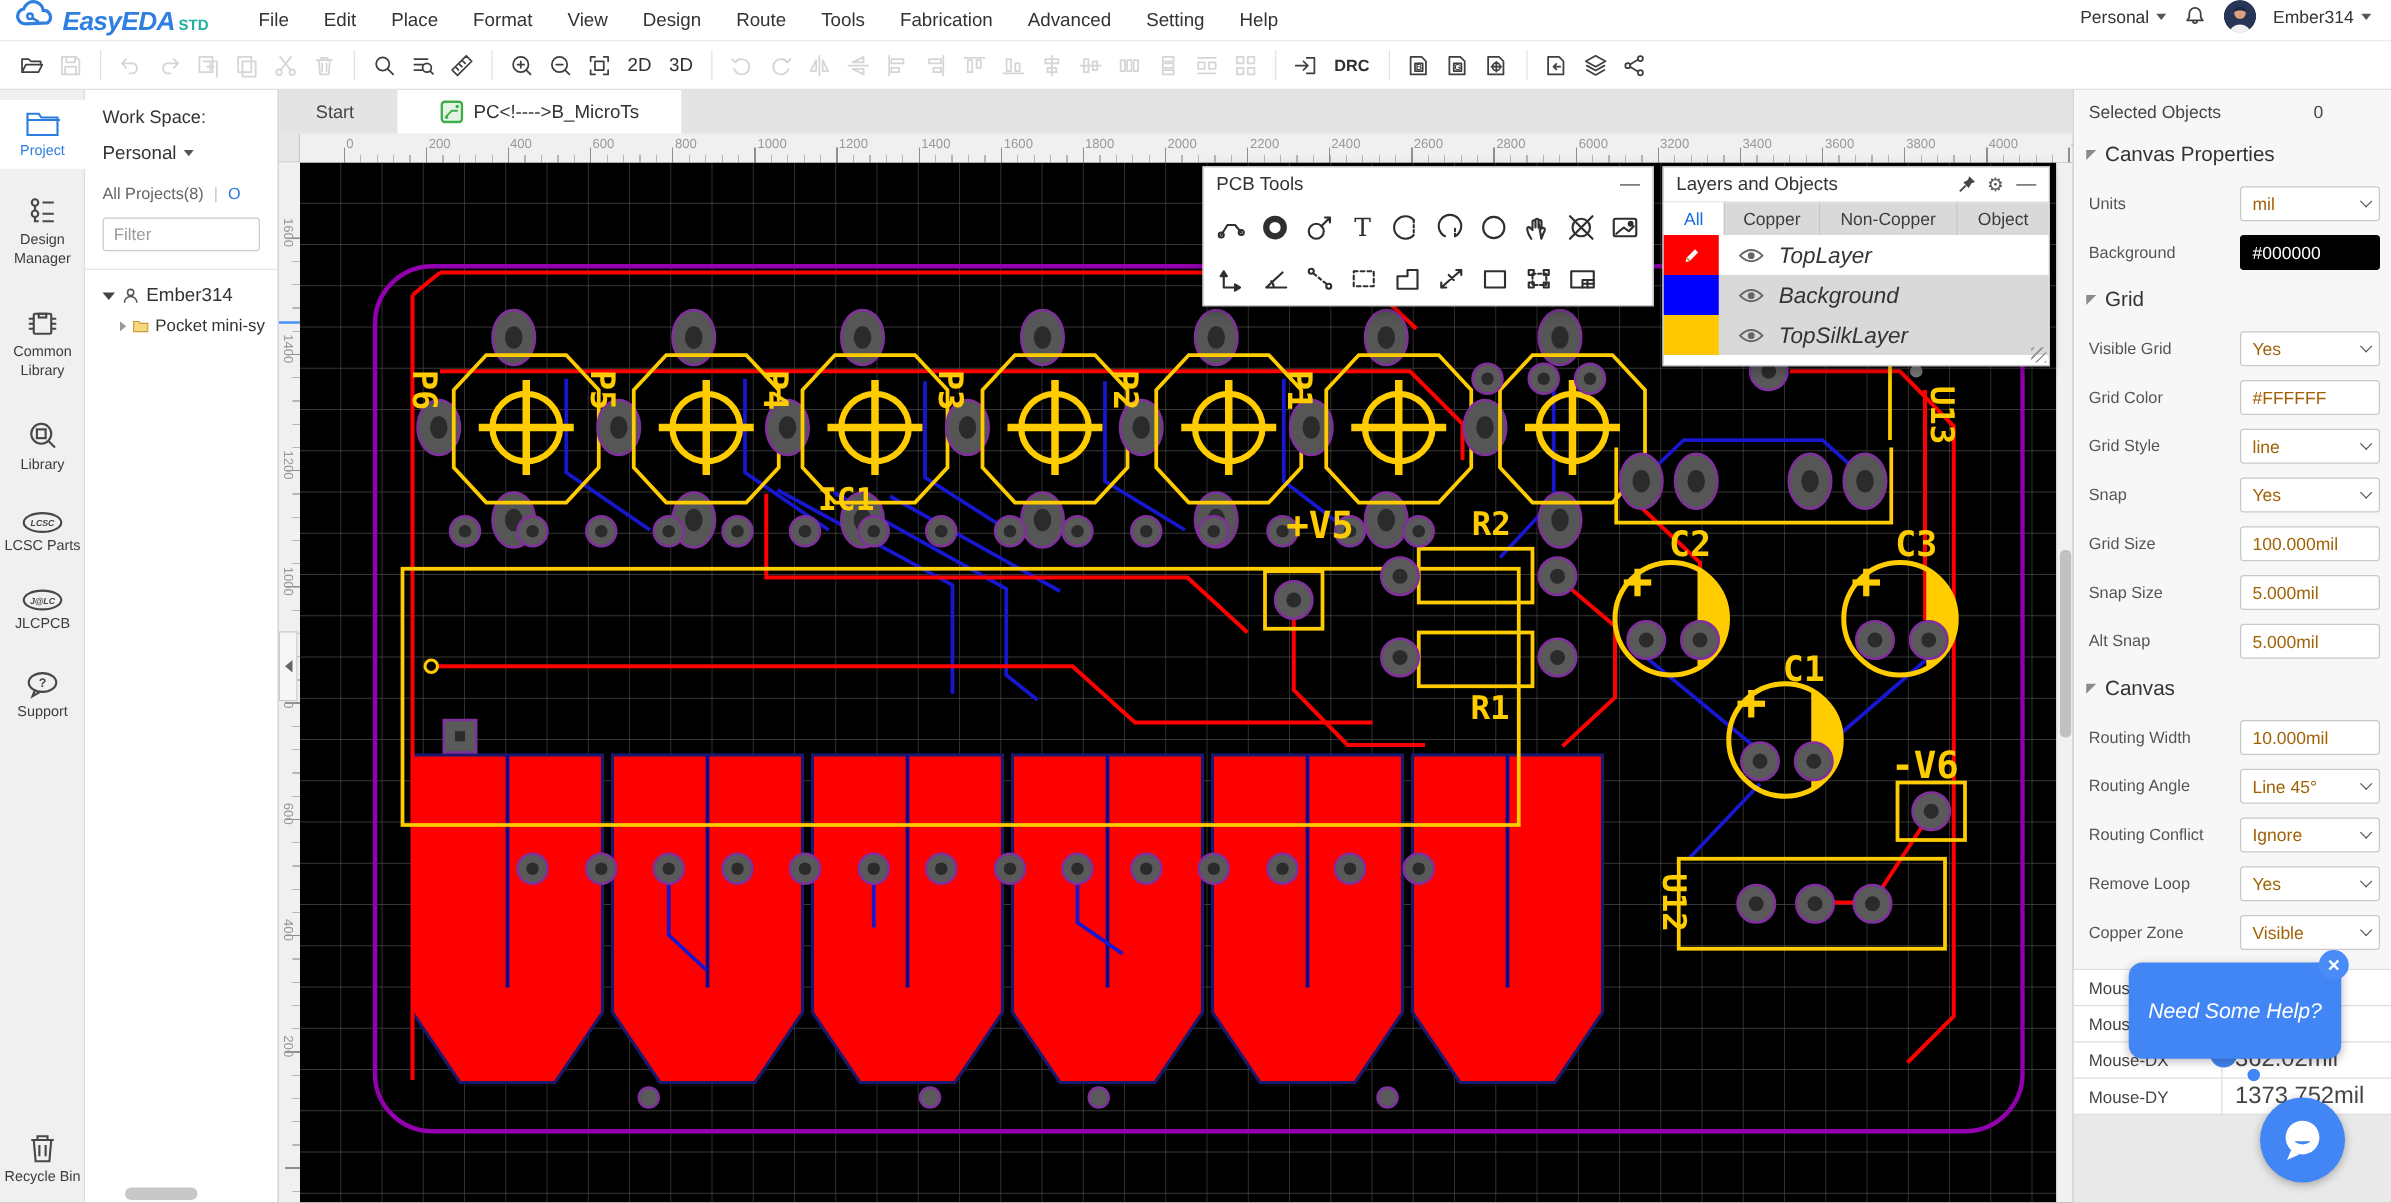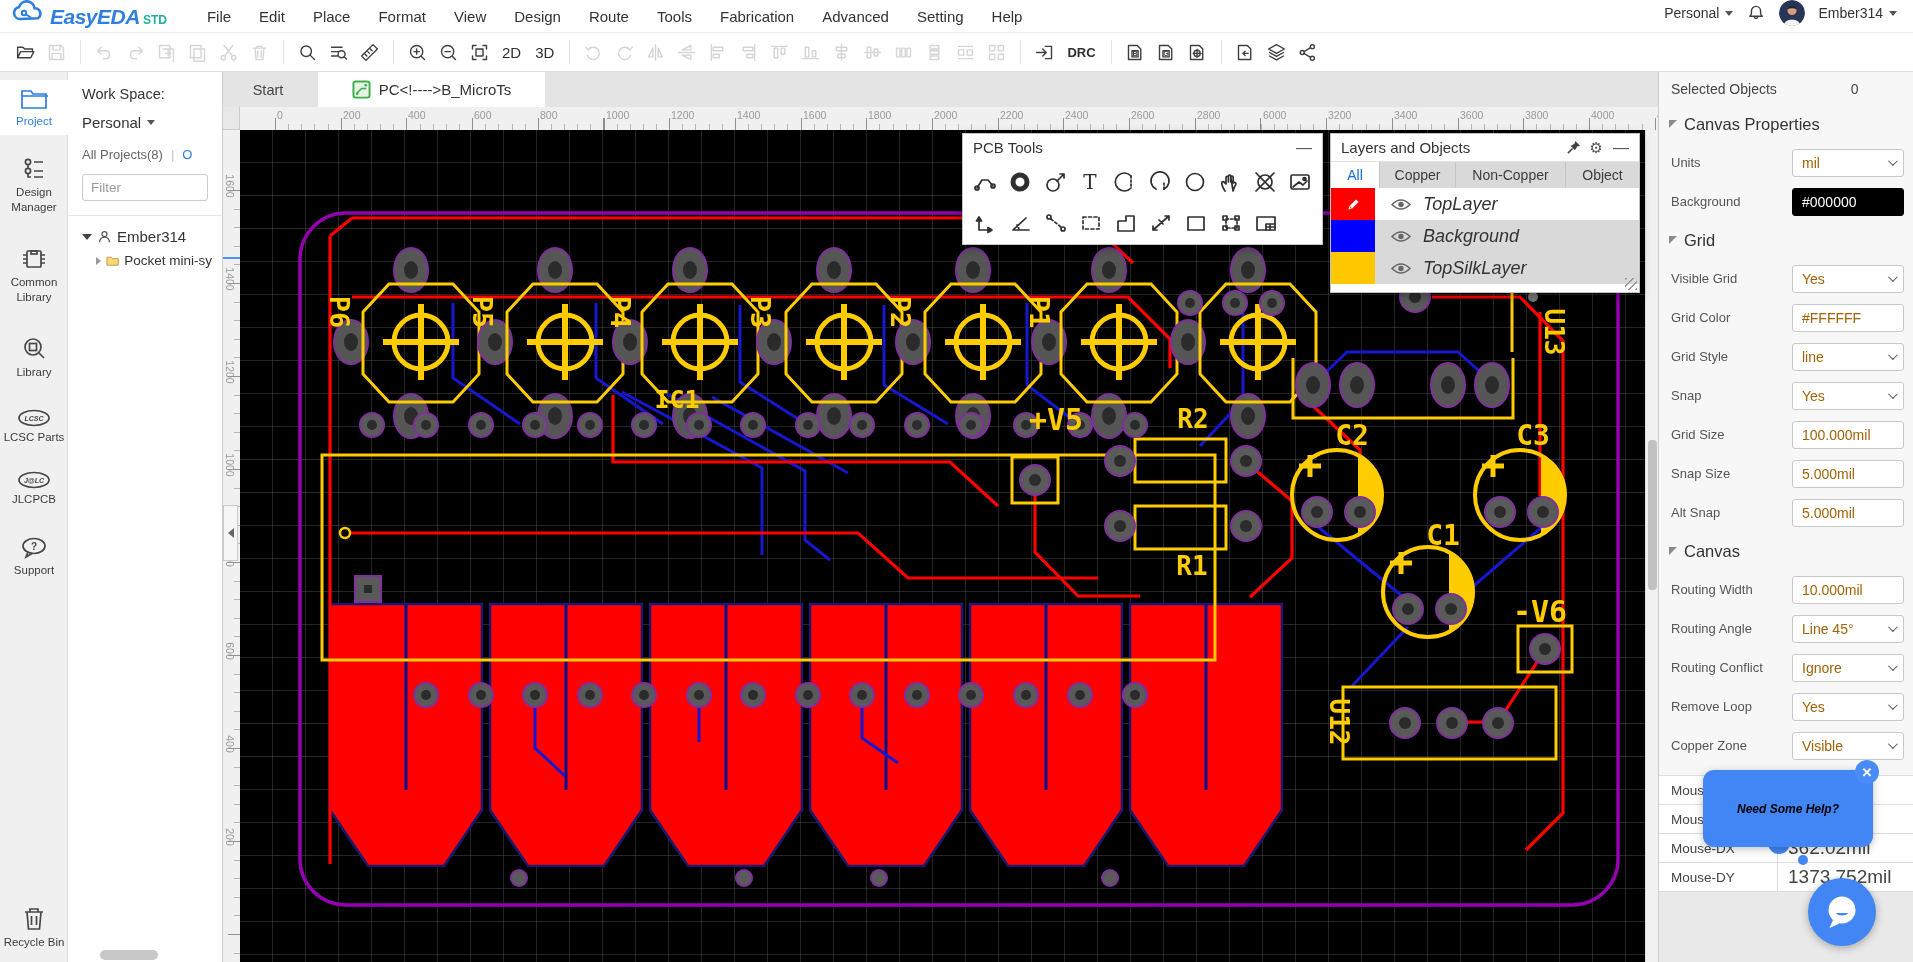--- a/index.html
+++ b/index.html
@@ -117,21 +117,21 @@
   .ctrl .chev { position:absolute; right:8px; width:7px; height:7px; border-right:1.7px solid #555; border-bottom:1.7px solid #555; transform:rotate(45deg) translateY(-2px); }
   .ctrl.dark { background:#000; color:#fff; border-color:#000; }
   .mouse-table { margin-top:10px; border-top:1px solid #ddd; background:#fff; }
   .mrow { height:29px; display:flex; border-bottom:1px solid #ddd; align-items:stretch; }
   .mlabel { width:118px; padding-left:12px; font-size:13.5px; color:#444; display:flex; align-items:center; }
   .mval { flex:1; border-left:1px solid #ddd; padding-left:10px; font-size:19px; color:#444; display:flex; align-items:center; }
   .props-bottom { flex:1; background:#e9e9e9; }
 
   
   .help-tip { position:absolute; left:1703px; top:770px; width:170px; height:77px; background:#4285F4; border-radius:11px; z-index:30; display:flex; align-items:center; justify-content:center; box-shadow:0 2px 8px rgba(0,0,0,.25); }
-  .help-tip .txt { color:#000000; font-size:12px; font-weight:bold; font-style:italic; }
+  .help-tip .txt { color:#ffffff; font-size:17px; font-weight:normal; font-style:italic; }
   .help-close { position:absolute; right:-6px; top:-10px; width:24px; height:24px; border-radius:50%; background:#4a8cf7; color:#fff; font-size:13px; font-weight:bold; display:flex; align-items:center; justify-content:center; }
   .tip-dot1 { position:absolute; left:1768px; top:832px; width:22px; height:22px; border-radius:50%; background:#4285F4; z-index:29; }
   .tip-dot2 { position:absolute; left:1798px; top:855px; width:10px; height:10px; border-radius:50%; background:#4285F4; z-index:29; }
   .chat-fab { position:absolute; left:1808px; top:878px; width:68px; height:68px; border-radius:50%; background:#4285F4; z-index:30; display:flex; align-items:center; justify-content:center; box-shadow:0 2px 8px rgba(0,0,0,.3); }
 </style>
 </head>
 <body>
 
 <header class="menubar">
   <div class="logo">

